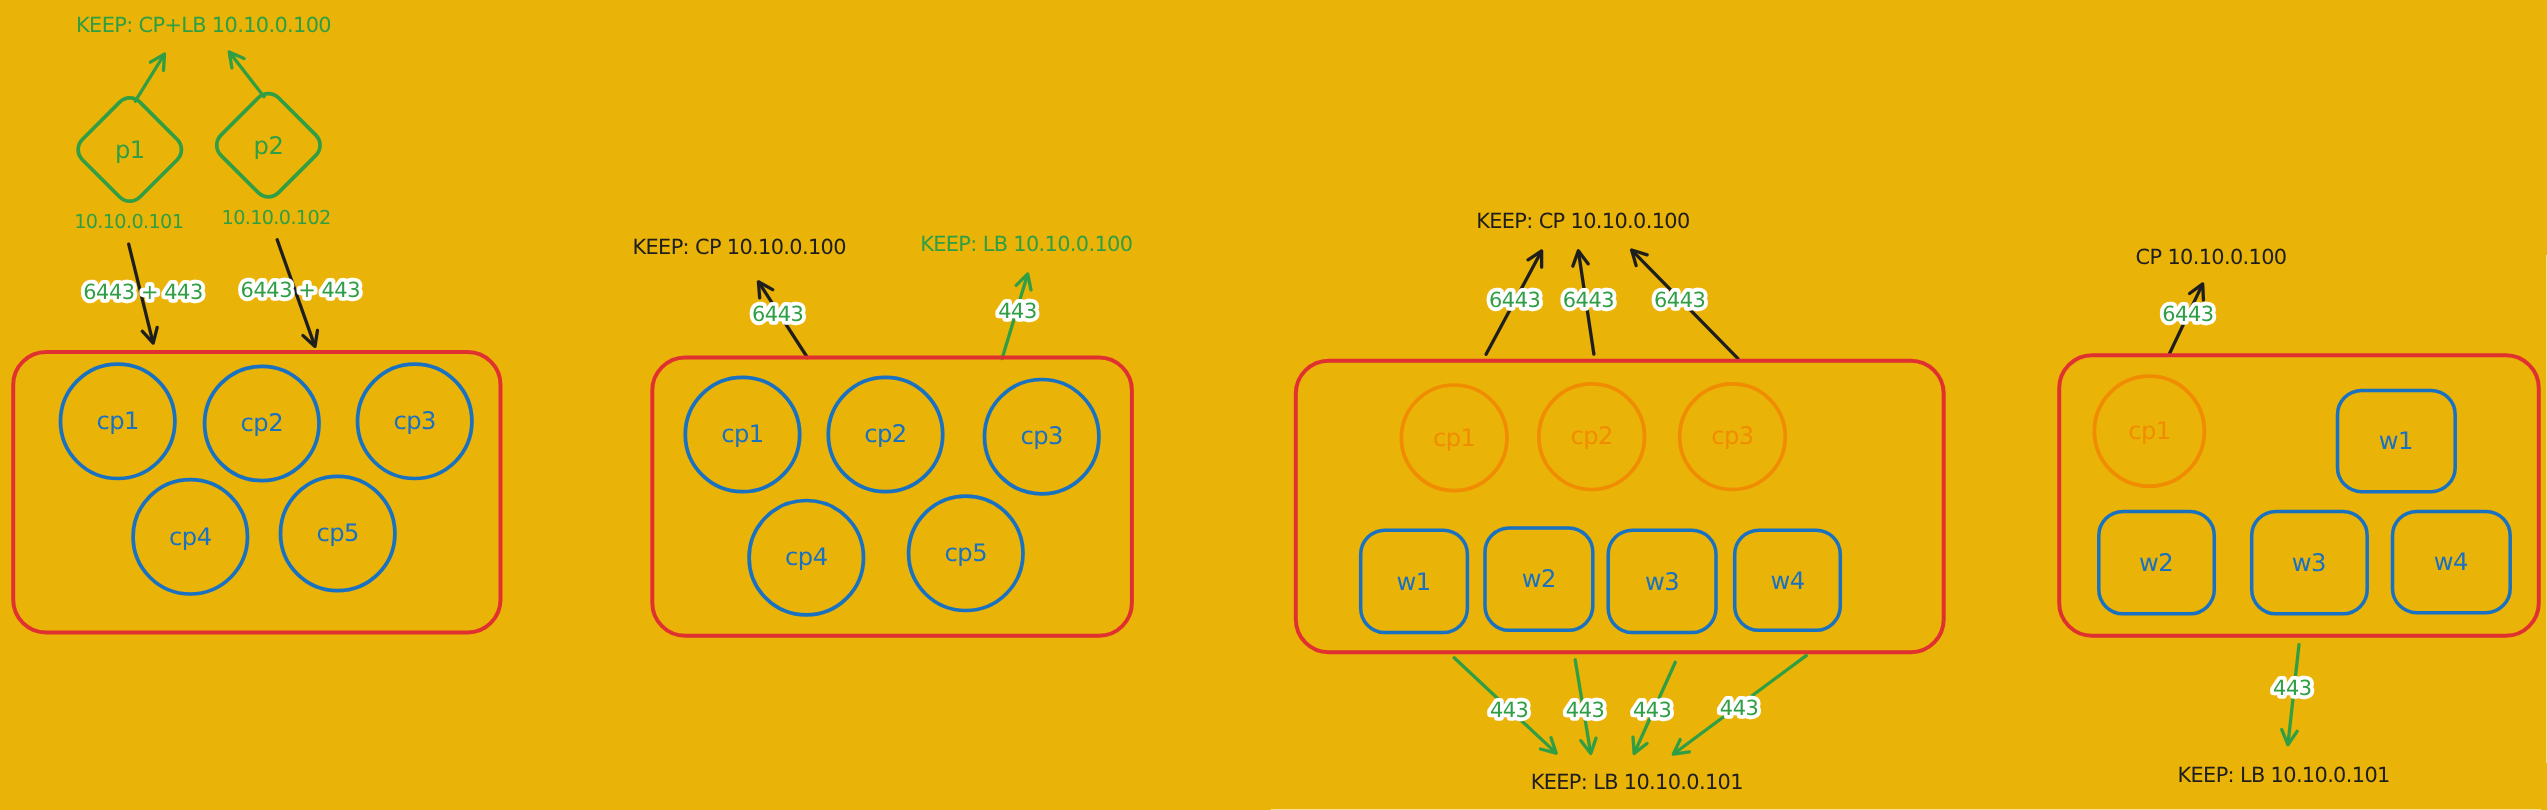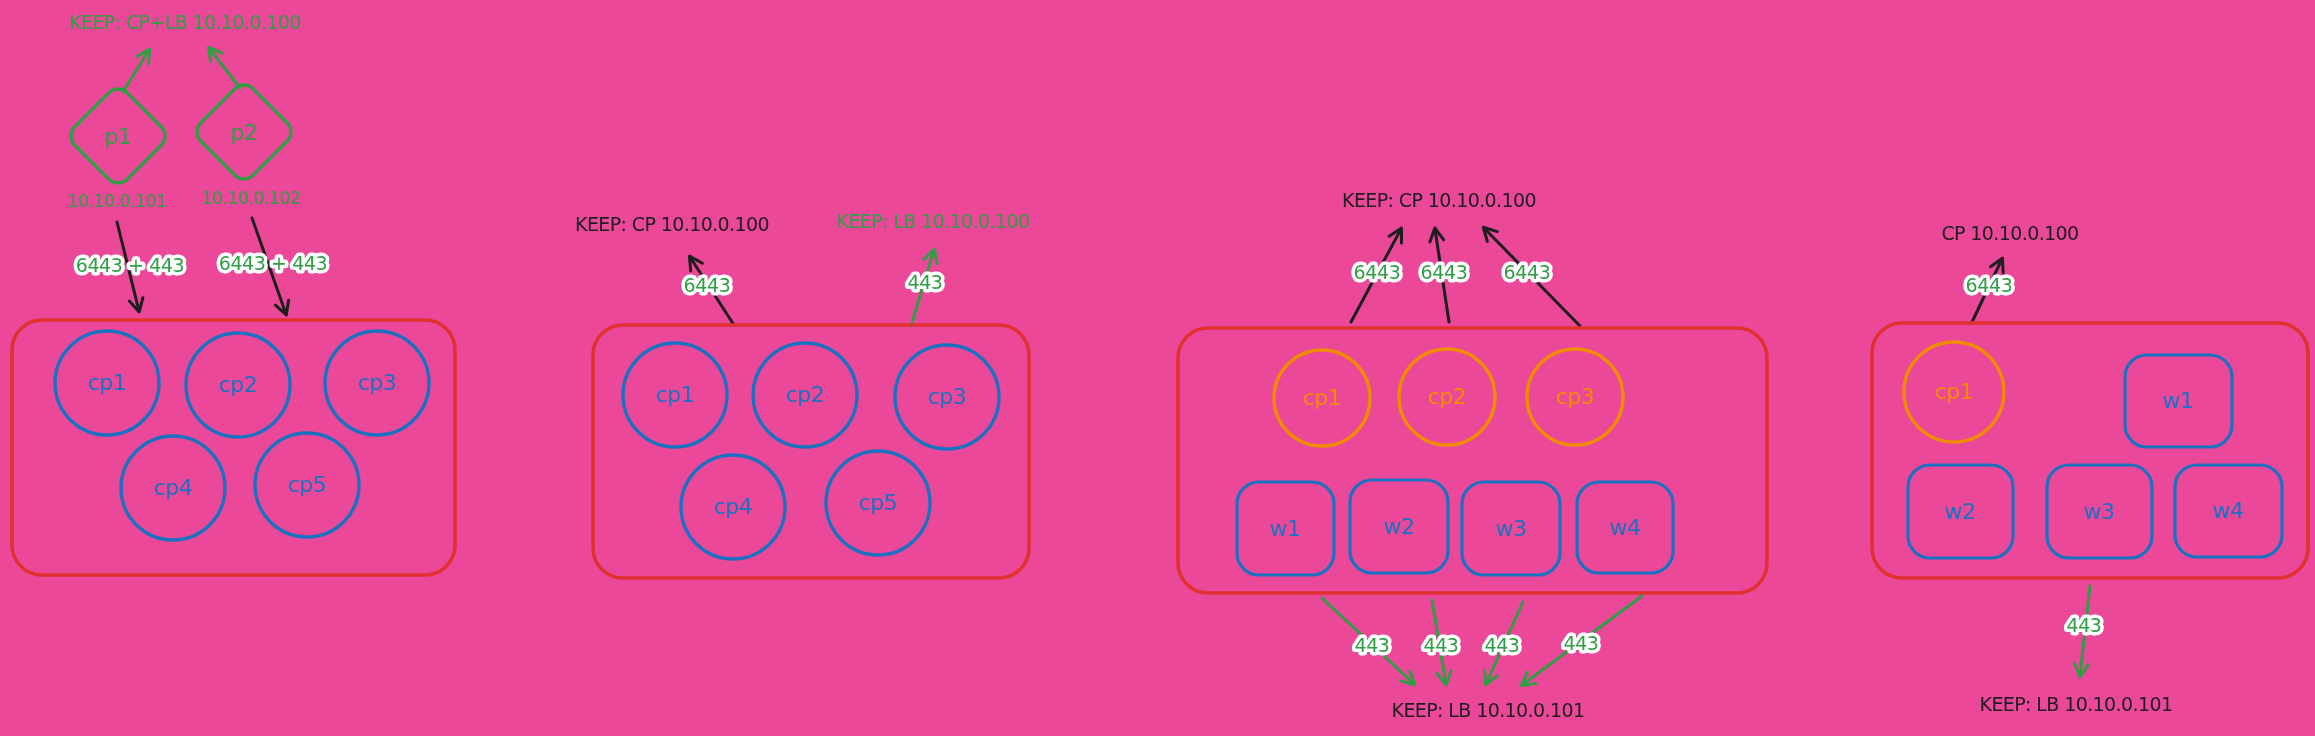--- a/index.html
+++ b/index.html
@@ -1,16 +1,16 @@
 <!DOCTYPE html>
 <html><head>
 <meta charset="utf-8">
 <style>
   html,body{margin:0;padding:0;background:#ffffff;}
-  .canvas-wrap{width:2315px;height:736px;background:#ec4899;position:relative;overflow:hidden;}
+  .canvas-wrap{width:2315px;height:736px;background:#eab308;position:relative;overflow:hidden;}
   svg{display:block;}
   text{
     font-family:"DejaVu Sans", sans-serif;
     text-anchor:middle;
     fill:#1e1e1e;
   }
   .t-keep{font-size:19px;letter-spacing:-0.6px;font-weight:500;}
   .t-node{font-size:22px;letter-spacing:-0.5px;}
   .t-ip{font-size:17.5px;letter-spacing:-0.6px;font-weight:500;}
   .t-port{font-size:19px;letter-spacing:-0.4px;font-weight:500;}

